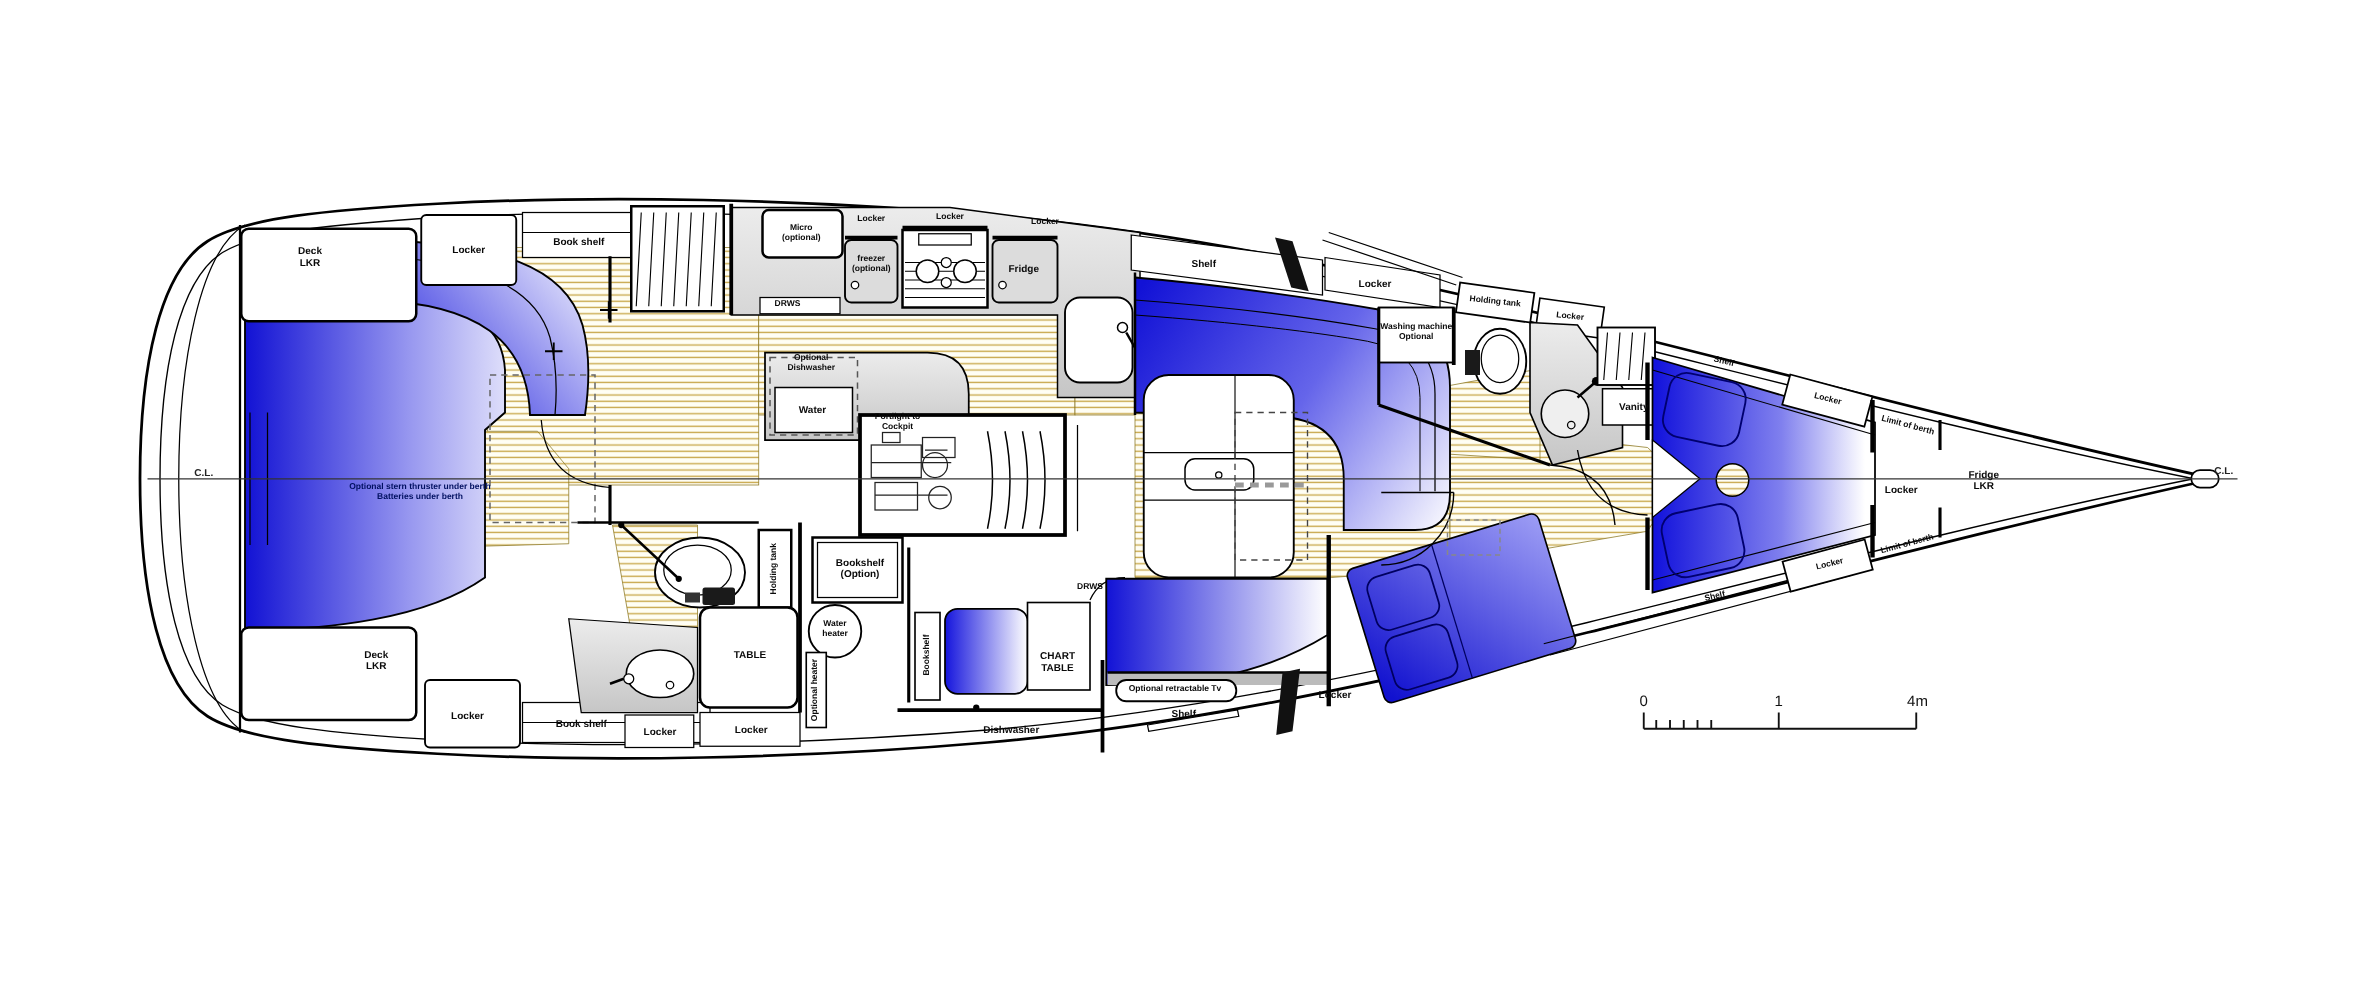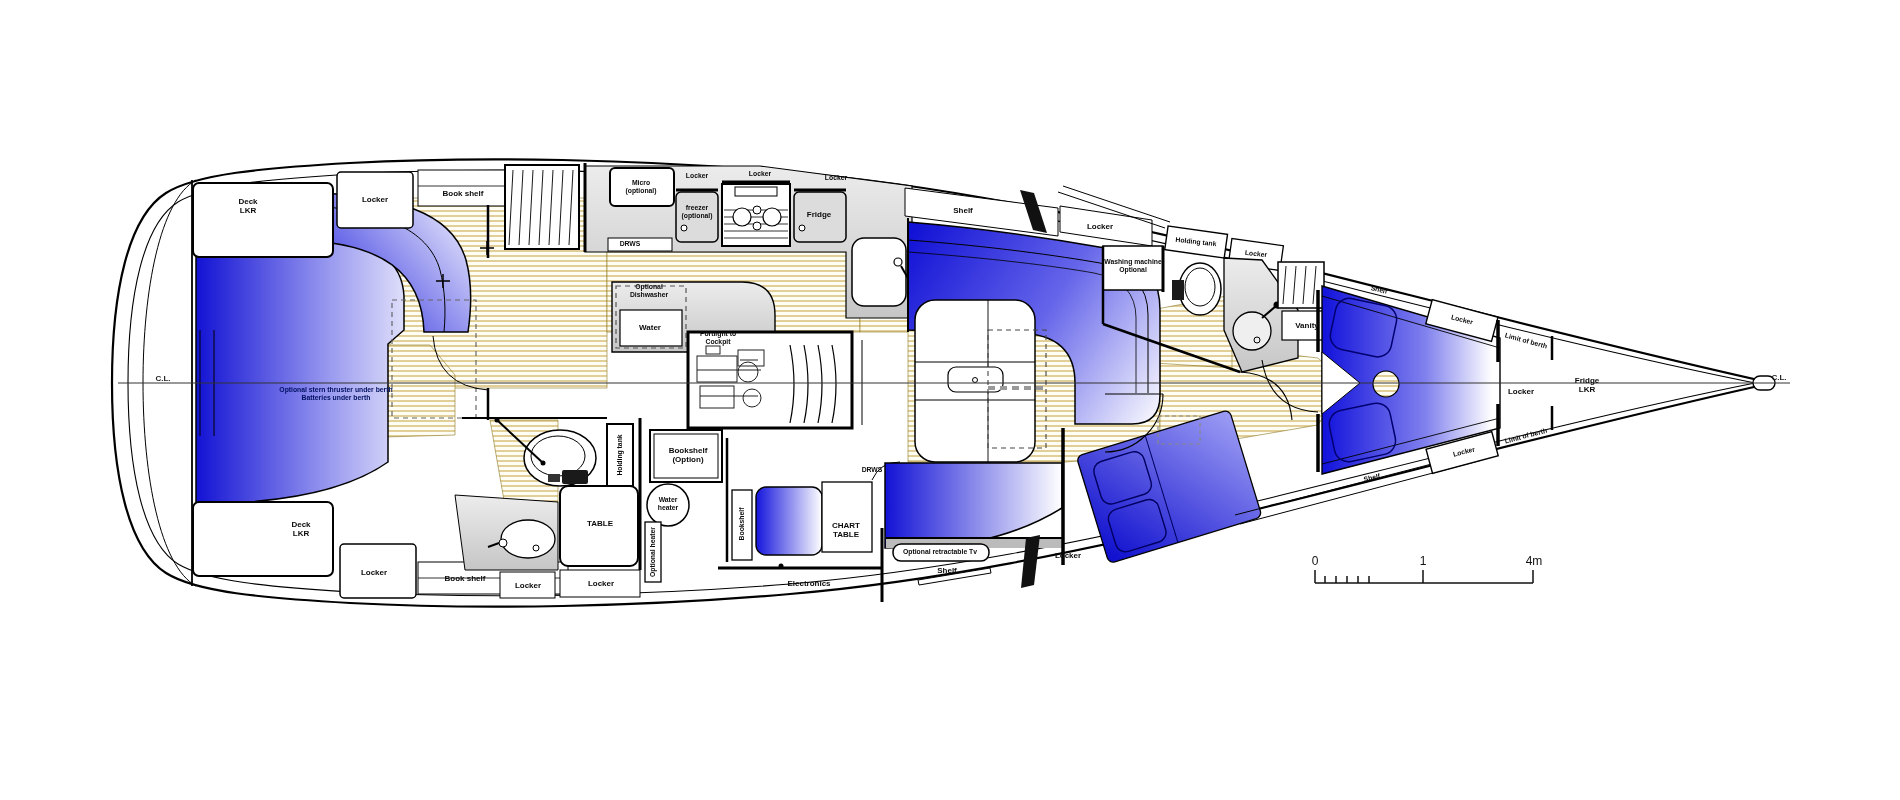--- a/index.html
+++ b/index.html
@@ -335,21 +335,21 @@
   <div class="lbl tiny v" style="left:653px;top:552px">Optional heater</div>
   <div class="lbl small" style="left:688px;top:455px">Bookshelf
 (Option)</div>
   <div class="lbl small" style="left:528px;top:586px">Locker</div>
   <div class="lbl small" style="left:601px;top:584px">Locker</div>
 
   <div class="lbl tiny v" style="left:742px;top:524px">Bookshelf</div>
   <div class="lbl small" style="left:846px;top:530px">CHART
 TABLE</div>
   <div class="lbl tiny" style="left:872px;top:470px">DRWS</div>
-  <div class="lbl small" style="left:809px;top:584px">Electronics</div>
+  <div class="lbl small" style="left:809px;top:584px">Dishwasher</div>
   <div class="lbl tiny" style="left:940px;top:552px">Optional retractable Tv</div>
   <div class="lbl small" style="left:947px;top:571px">Shelf</div>
   <div class="lbl small" style="left:1068px;top:556px">Locker</div>
 
   <div class="lbl small" style="left:963px;top:211px">Shelf</div>
   <div class="lbl small" style="left:1100px;top:227px">Locker</div>
 
   <div class="lbl tiny" style="left:1133px;top:266px">Washing machine
 Optional</div>
   <div class="lbl tiny r6" style="left:1196px;top:242px">Holding tank</div>

